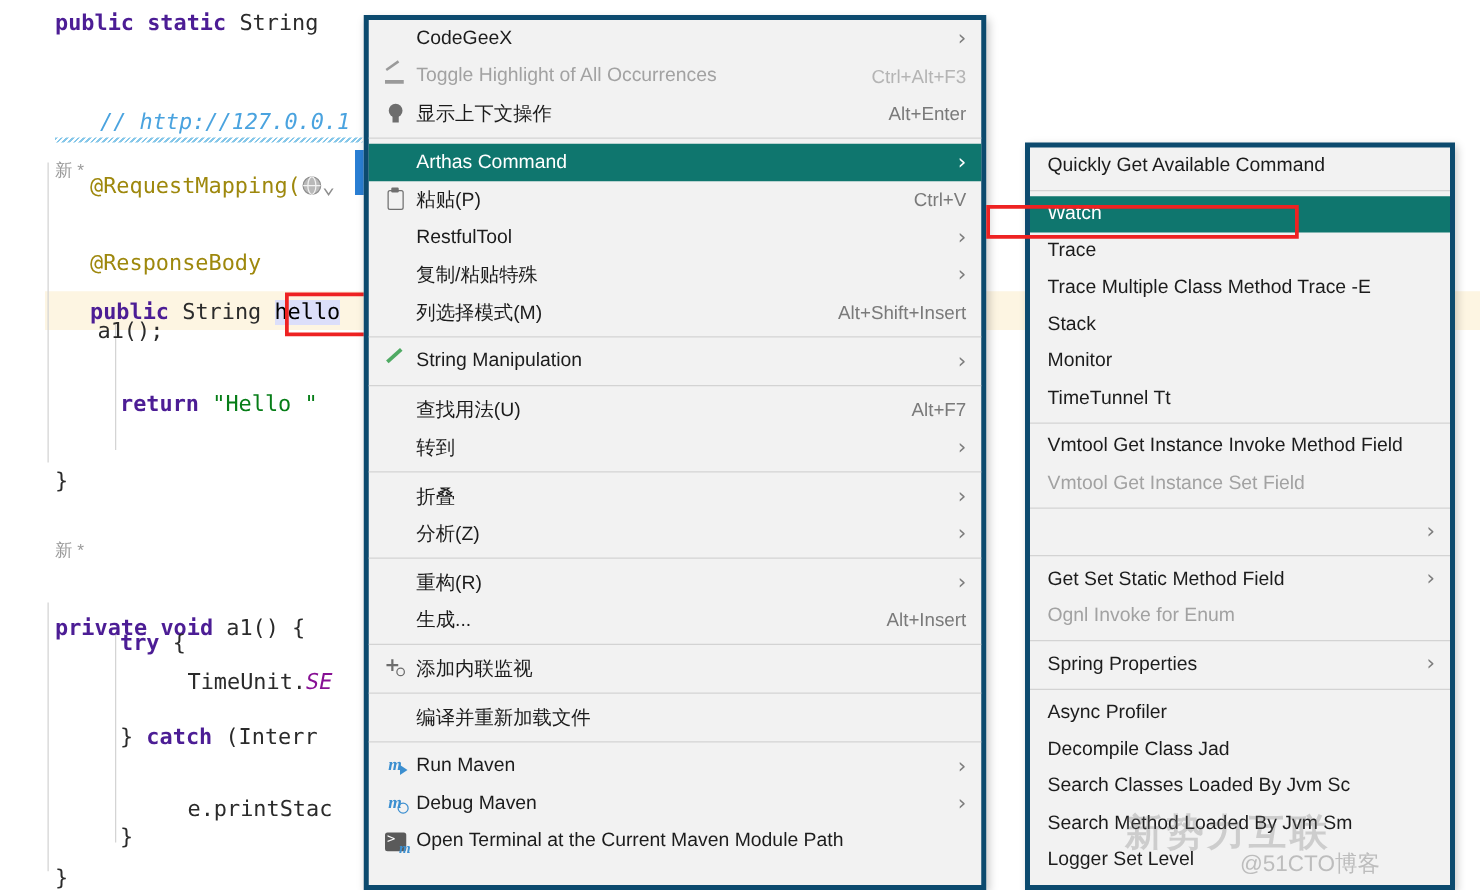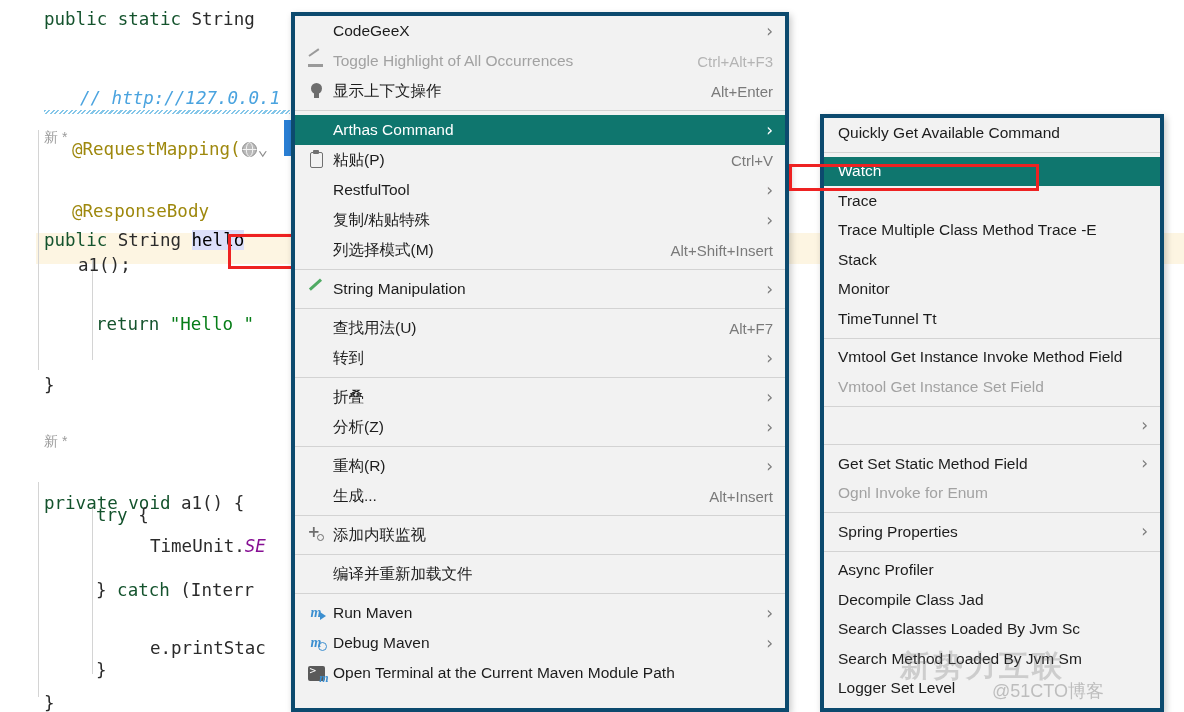--- a/index.html
+++ b/index.html
@@ -44,21 +44,21 @@
     left: 0;
     width: 1184px;
     height: 31px;
     background: #fdf5e2;
   }
   .fold-rail {
     position: absolute;
     width: 1px;
     background: #d4d4d4;
   }
-  .kw      { color: #14532d; font-weight: normal; }
+  .kw      { color: #4c1d95; font-weight: bold; }
   .plain   { color: #2b2b2b; }
   .cmt     { color: #4aa3df; font-style: italic; margin-left: 36px; }
   .ann     { color: #9e880d; margin-left: 28px; }
   .str     { color: #067d17; }
   .statfld { color: #871094; font-style: italic; }
   .grey    { color: #9b9b9b; font-family: "Liberation Sans", sans-serif; font-size: 14px; }
   .squiggle {
     position: absolute;
     height: 4px;
     background-image:
@@ -282,21 +282,21 @@
     <div class="code-line" style="top:121px;"><span class="grey">新 *</span></div>
 
     <div class="code-line" style="top:134px;"><span class="ann">@RequestMapping(</span><span class="globe-icon"><svg width="17" height="17" viewBox="0 0 17 17">
             <circle cx="8.5" cy="8.5" r="7" fill="#b9b9b9" stroke="#8e8e8e" stroke-width="1"></circle>
             <ellipse cx="8.5" cy="8.5" rx="3.2" ry="7" fill="none" stroke="#f3f3f3" stroke-width="1"></ellipse>
             <line x1="1.5" y1="8.5" x2="15.5" y2="8.5" stroke="#f3f3f3" stroke-width="1"></line>
           </svg></span><span style="color:#8e8e8e;">⌄</span></div>
 
     <div class="code-line" style="top:196px;"><span class="ann">@ResponseBody</span></div>
 
-    <div class="code-line" style="top:225px;"><span class="kw">public</span><span class="plain"> </span><span class="plain">String</span><span class="plain"> </span><span class="ident-sel">hello</span></div>
+    <div class="code-line" style="top:235px;margin-left:28px;"><span class="kw">public</span><span class="plain"> </span><span class="plain">String</span><span class="plain"> </span><span class="ident-sel">hello</span></div>
 
     <div class="code-line" style="left:78px; top:250px;"><span class="plain">a1();</span></div>
 
     <div class="code-line" style="left:96px; top:309px;"><span class="kw">return</span><span class="plain"> </span><span class="str">"Hello "</span></div>
 
     <div class="code-line" style="left:44px; top:370px;"><span class="plain">}</span></div>
 
     <div class="code-line" style="top:425px;"><span class="grey">新 *</span></div>
 
     <div class="code-line" style="top:488px;"><span class="kw">private</span><span class="plain"> </span><span class="kw">void</span><span class="plain"> </span><span class="plain">a1() {</span></div>

